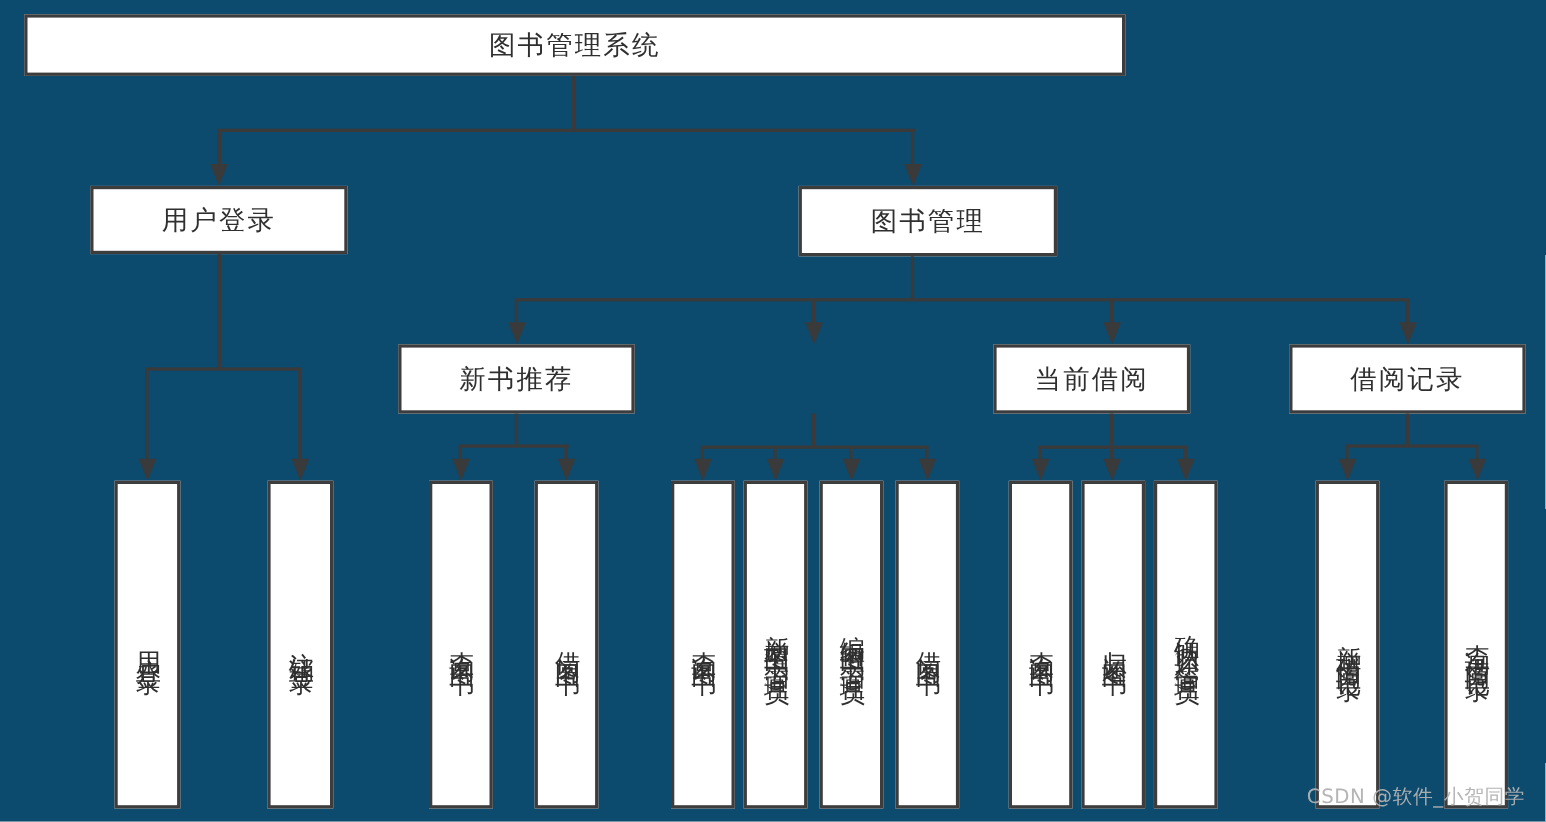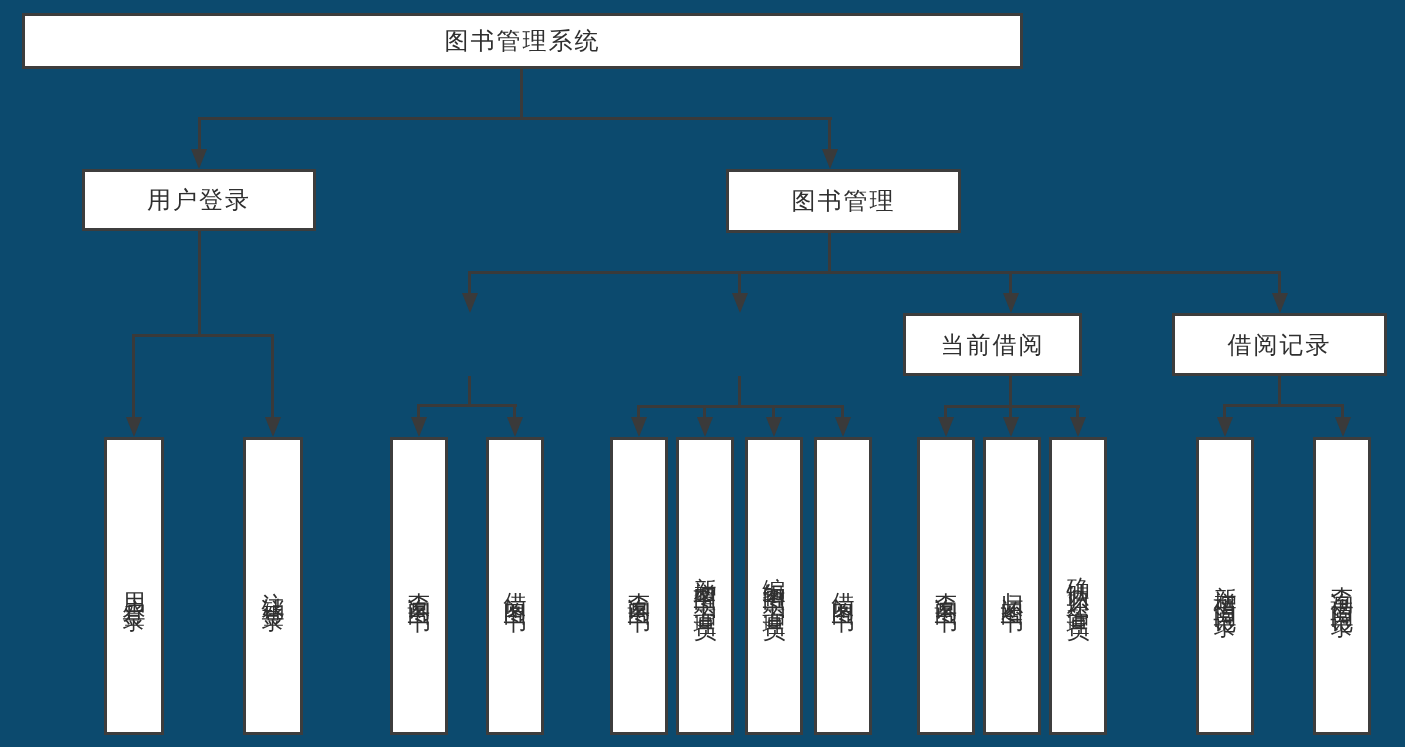--- a/index.html
+++ b/index.html
@@ -98,20 +98,21 @@
   <div class="line" style="left:468px; top:271px; width:813px; height:3px;"></div>
   <div class="line" style="left:468px; top:273px; width:3px; height:22px;"></div>
   <div class="arrow" style="left:462px; top:293px;"></div>
   <div class="line" style="left:738px; top:273px; width:3px; height:22px;"></div>
   <div class="arrow" style="left:732px; top:293px;"></div>
   <div class="line" style="left:1009px; top:273px; width:3px; height:22px;"></div>
   <div class="arrow" style="left:1003px; top:293px;"></div>
   <div class="line" style="left:1278px; top:273px; width:3px; height:22px;"></div>
   <div class="arrow" style="left:1272px; top:293px;"></div>
 
+  <div class="node" style="left:362px; top:313px; width:215px; height:63px;">新书推荐</div>
   <div class="node" style="left:903px; top:313px; width:179px; height:63px;">当前借阅</div>
   <div class="node" style="left:1172px; top:313px; width:215px; height:63px;">借阅记录</div>
 
   <div class="line" style="left:468px; top:376px; width:3px; height:30px;"></div>
   <div class="line" style="left:417px; top:404px; width:100px; height:3px;"></div>
   <div class="line" style="left:417px; top:406px; width:3px; height:12px;"></div>
   <div class="arrow" style="left:411px; top:417px;"></div>
   <div class="line" style="left:513px; top:406px; width:3px; height:12px;"></div>
   <div class="arrow" style="left:507px; top:417px;"></div>
 
@@ -179,14 +180,15 @@
     <span>确认归还（管理员）</span>
   </div>
 
   <div class="leaf" style="left:1196px; width:58px;">
     <span>新增借阅记录</span>
   </div>
   <div class="leaf" style="left:1313px; width:58px;">
     <span>查询借阅记录</span>
   </div>
 
+  <div class="watermark">CSDN @软件_小贺同学</div>
 
 </div>
 
 </body></html>

